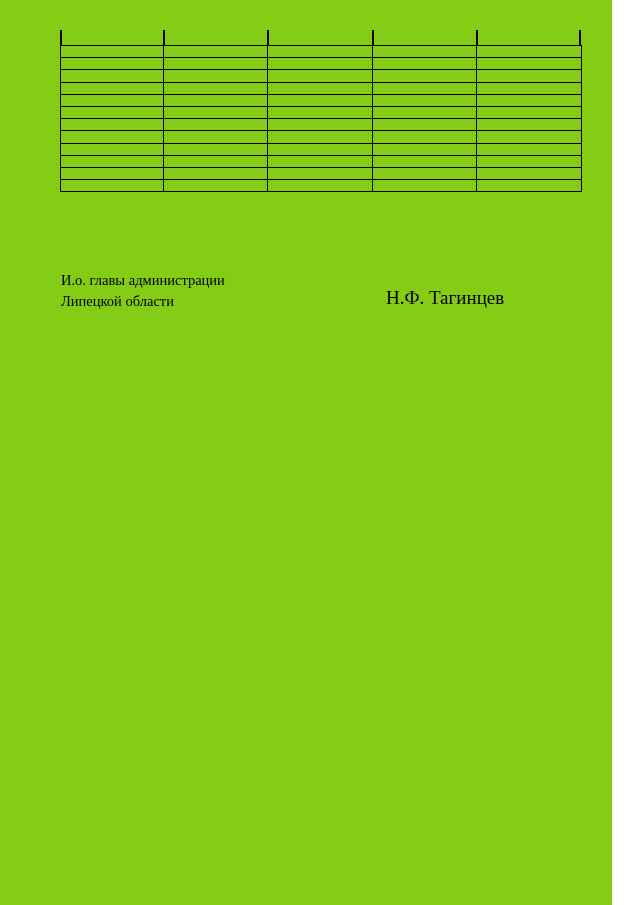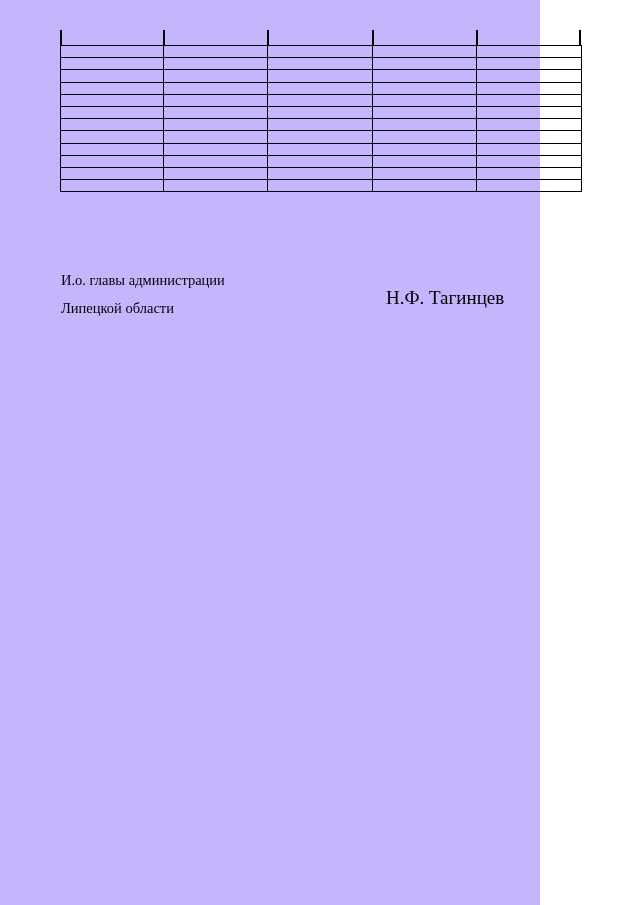--- a/index.html
+++ b/index.html
@@ -1,27 +1,27 @@
 <!DOCTYPE html>
 <html><head>
   <meta charset="utf-8">
   <style>
     html, body { margin: 0; padding: 0; background: #ffffff; }
     body { width: 640px; height: 905px; position: relative; overflow: hidden; font-family: "Liberation Serif", "DejaVu Serif", serif; color: #000; }
-    .page { position: absolute; left: 0; top: 0; width: 540px; height: 905px; background: #c4b5fd; }
+    .page { position: absolute; left: 0; top: 0; width: 612px; height: 905px; background: #84cc16; }
     .table-wrap { position: absolute; left: 60px; top: 30px; width: 521px; }
     .top-stub { display: flex; height: 15px; }
     .top-stub div { flex: none; box-sizing: border-box; border-left: 2px solid #000; height: 15px; }
     .top-stub div:last-child { border-right: 2px solid #000; }
     table { border-collapse: collapse; table-layout: fixed; width: 521px; }
     td { border: 1.5px solid #000; height: 12.2px; padding: 0; box-sizing: border-box; }
     td.c0 { width: 103px; } td.c1 { width: 104px; } td.c2 { width: 105px; } td.c3 { width: 104px; } td.c4 { width: 105px; }
     .sig { position: absolute; left: 61px; font-size: 14.5px; line-height: 18px; white-space: nowrap; }
     .sig1 { top: 271px; }
-    .sig2 { top: 299px; }
+    .sig2 { top: 292px; }
     .sig-name { position: absolute; left: 386px; top: 289px; font-size: 19px; line-height: 18px; white-space: nowrap; }
   </style>
 </head>
 <body>
 
 <div class="page">
   <div class="table-wrap">
     <div class="top-stub">
       <div style="width:103px"></div>
         <div style="width:104px"></div>

